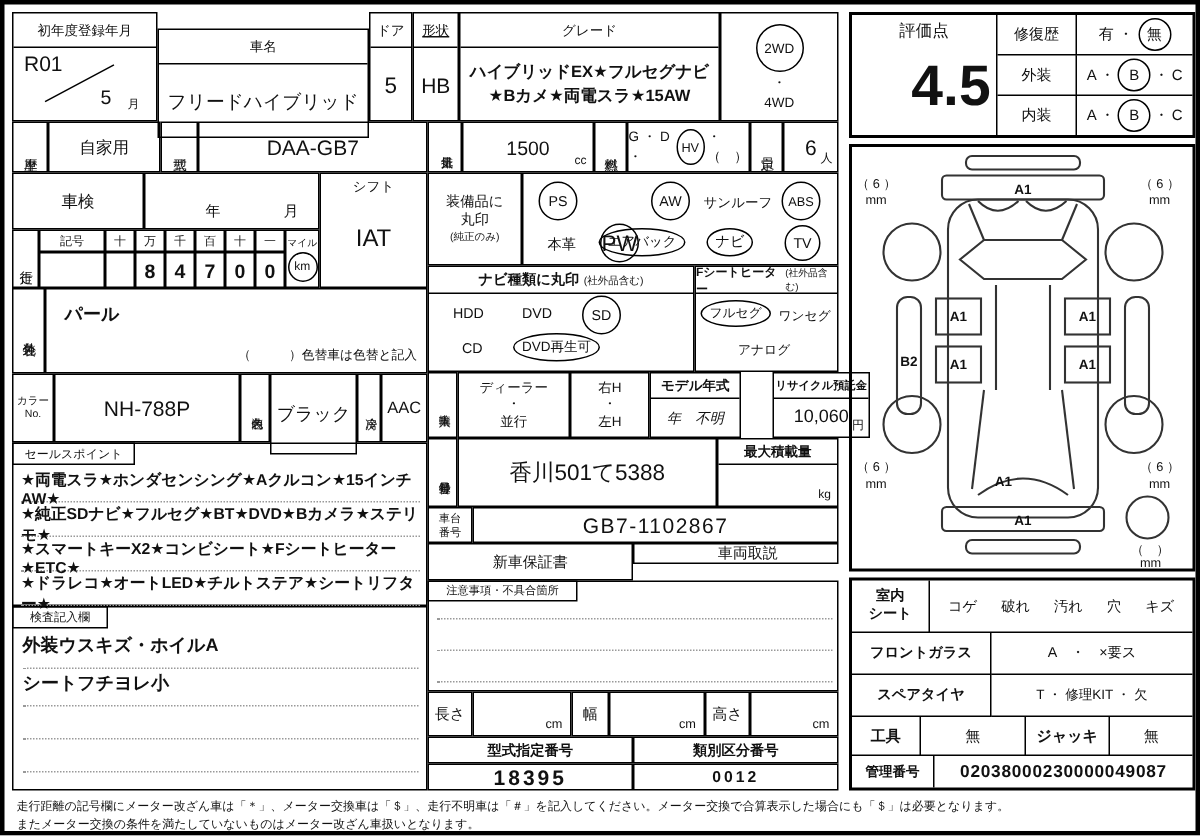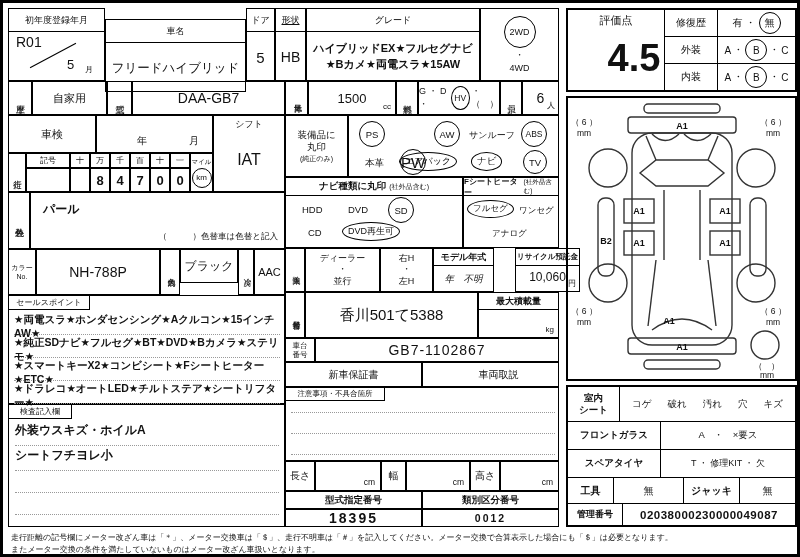--- a/index.html
+++ b/index.html
@@ -155,21 +155,21 @@
       <span class="c b" style="left:12px;top:8px;font-size:12px;">パール</span>
       <span class="c" style="right:6px;bottom:5px;font-size:8.5px;">（　　　）色替車は色替と記入</span>
     </div>
 
     <div class="c bd col" style="left:0;top:241px;width:28px;height:46px;line-height:1.3;">
       <span style="font-size:7px;">カラー</span>
       <span style="font-size:7px;">No.</span>
     </div>
     <div class="c bd fc" style="left:28px;top:241px;width:124px;height:46px;font-size:14px;">NH-788P</div>
     <div class="c bd fc v" style="left:152px;top:241px;width:20px;height:46px;font-size:8px;">内装色</div>
-    <div class="c bd fc" style="left:172px;top:241px;width:58px;height:34px;font-size:12px;">ブラック</div>
+    <div class="c bd fc" style="left:172px;top:241px;width:58px;height:54px;font-size:12px;">ブラック</div>
     <div class="c bd fc v" style="left:230px;top:241px;width:16px;height:46px;font-size:8px;">冷房</div>
     <div class="c bd fc" style="left:246px;top:241px;width:31px;height:46px;font-size:11px;">AAC</div>
 
     <div class="c bd" style="left:0;top:287px;width:277px;height:109px;">
       <div class="c bd fc" style="left:-1px;top:-1px;width:82px;height:15px;font-size:8px;">セールスポイント</div>
       <div class="c dotted b" style="left:5px;top:17px;width:266px;height:22px;font-size:10.5px;">★両電スラ★ホンダセンシング★Aクルコン★15インチAW★</div>
       <div class="c dotted b" style="left:5px;top:40px;width:266px;height:22px;font-size:10.5px;">★純正SDナビ★フルセグ★BT★DVD★Bカメラ★ステリモ★</div>
       <div class="c dotted b" style="left:5px;top:63px;width:266px;height:22px;font-size:10.5px;">★スマートキーX2★コンビシート★Fシートヒーター★ETC★</div>
       <div class="c dotted b" style="left:5px;top:86px;width:266px;height:22px;font-size:10.5px;">★ドラレコ★オートLED★チルトステア★シートリフター★</div>
     </div>
@@ -210,21 +210,21 @@
       <span class="c" style="right:4px;bottom:3px;font-size:8px;">kg</span>
     </div>
 
     <div class="c bd col" style="left:277px;top:330px;width:30px;height:24px;line-height:1.2;">
       <span style="font-size:7.5px;">車台</span>
       <span style="font-size:7.5px;">番号</span>
     </div>
     <div class="c bd fc" style="left:307px;top:330px;width:244px;height:24px;font-size:14px;letter-spacing:1px;">GB7-1102867</div>
 
     <div class="c bd fc" style="left:277px;top:354px;width:137px;height:25px;font-size:10px;">新車保証書</div>
-    <div class="c bd fc" style="left:414px;top:354px;width:137px;height:25px;font-size:10px;padding-left:16px;">車両取説</div>
+    <div class="c bd fc" style="left:414px;top:354px;width:137px;height:14px;font-size:10px;padding-left:16px;">車両取説</div>
 
     <div class="c bd" style="left:277px;top:379px;width:274px;height:74px;">
       <div class="c bd fc" style="left:-1px;top:-1px;width:100px;height:14px;font-size:7.5px;">注意事項・不具合箇所</div>
       <div class="c dotted" style="left:5px;top:24px;width:264px;height:1px;"></div>
       <div class="c dotted" style="left:5px;top:45px;width:264px;height:1px;"></div>
       <div class="c dotted" style="left:5px;top:66px;width:264px;height:1px;"></div>
     </div>
 
     <div class="c bd fc" style="left:277px;top:453px;width:30px;height:30px;font-size:10px;">長さ</div>
     <div class="c bd" style="left:307px;top:453px;width:66px;height:30px;">

